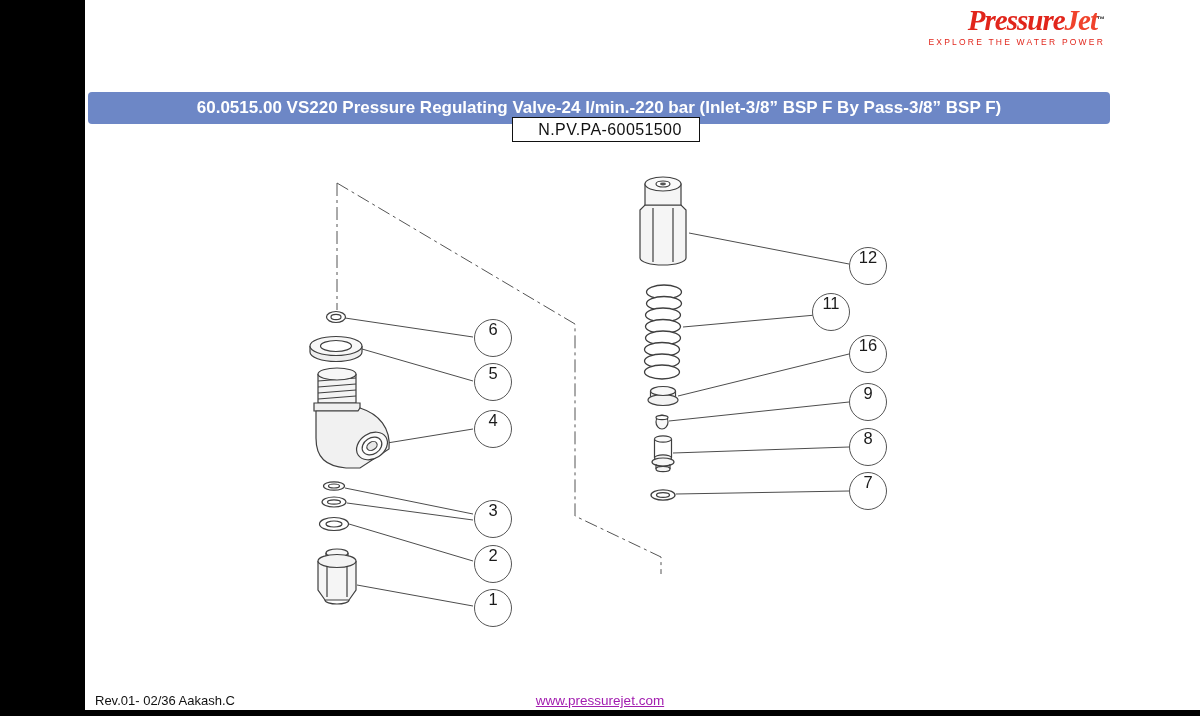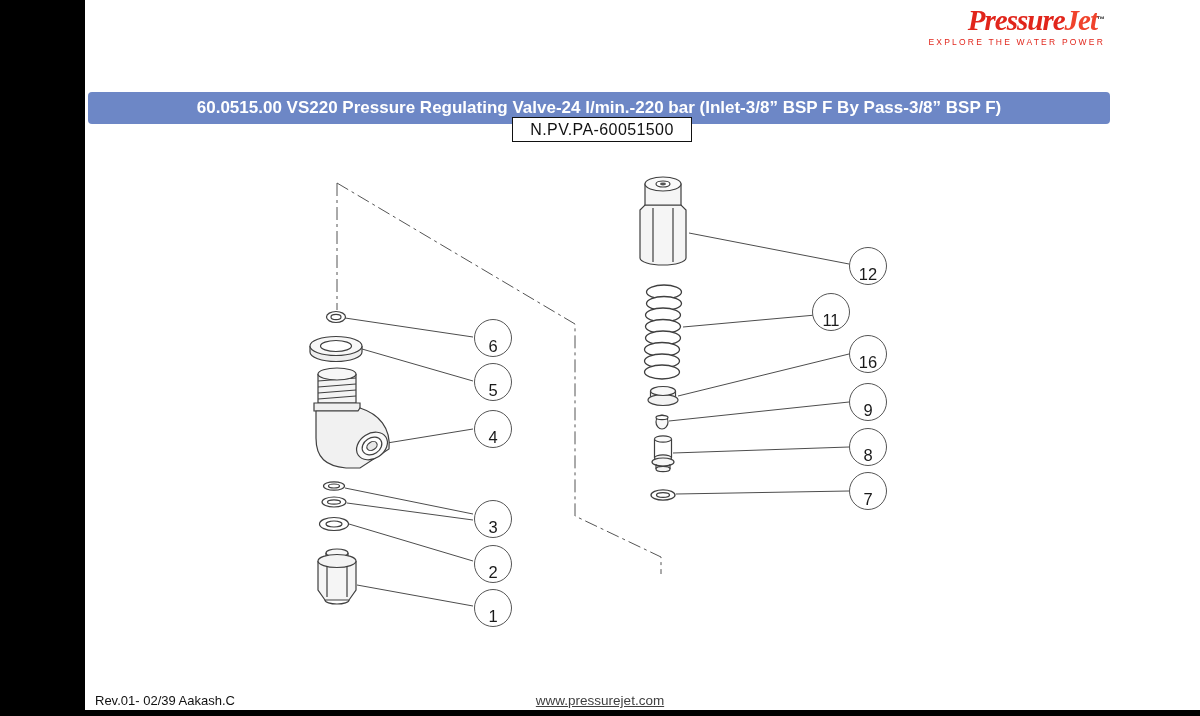--- a/index.html
+++ b/index.html
@@ -21,35 +21,35 @@
 
   
   .title-bar{position:absolute;left:88px;top:60px;width:1022px;height:32px;
              background:#6d87c6;border-radius:4px;display:flex;align-items:center;
              justify-content:center;z-index:3;margin-top:32px;}
   .title-bar span{color:#ffffff;font-weight:bold;font-size:17px;white-space:nowrap;}
 
   
   .code-box{position:absolute;left:512px;top:117px;width:178px;height:23px;
             border:1.6px solid #111;display:flex;align-items:center;justify-content:center;
-            font-size:16px;color:#111;letter-spacing:0.4px;z-index:3;background:#fff;}
+            font-size:16px;color:#111;letter-spacing:0.4px;z-index:3;background:#fff;padding-left:8px;}
 
   
   .diagram-svg{position:absolute;left:0;top:0;width:1200px;height:716px;z-index:2;}
 
   
   .callout{position:absolute;width:36px;height:36px;border:1.6px solid #555;border-radius:50%;
-           background:#fff;display:flex;align-items:flex-end;justify-content:center;
+           background:#fff;display:flex;align-items:flex-start;justify-content:center;
            font-size:16.5px;color:#1a1a1a;z-index:5;}
 
   
   .footer-rev{position:absolute;left:95px;top:693px;font-size:13px;color:#111;z-index:3;}
   .footer-link{position:absolute;left:0;top:693px;width:1200px;text-align:center;
                font-size:13.5px;z-index:3;}
-  .footer-link span{color:#404040;text-decoration:underline;cursor:pointer;}
+  .footer-link span{color:#a21caf;text-decoration:underline;cursor:pointer;}
 </style>
 </head>
 <body>
 
 <div class="page">
 
   <div class="left-strip"></div>
   <div class="bottom-strip"></div>
 
   <div class="logo">
@@ -219,18 +219,18 @@
   <div class="callout" style="left:849px;top:335px;">
       <span>16</span>
     </div>
   <div class="callout" style="left:812px;top:293px;">
       <span>11</span>
     </div>
   <div class="callout" style="left:849px;top:247px;">
       <span>12</span>
     </div>
 
-  <div class="footer-rev">Rev.01- 02/39 Aakash.C</div>
+  <div class="footer-rev">Rev.01- 02/36 Aakash.C</div>
   <div class="footer-link">
     <span>www.pressurejet.com</span>
   </div>
 
 </div>
 
 </body></html>

